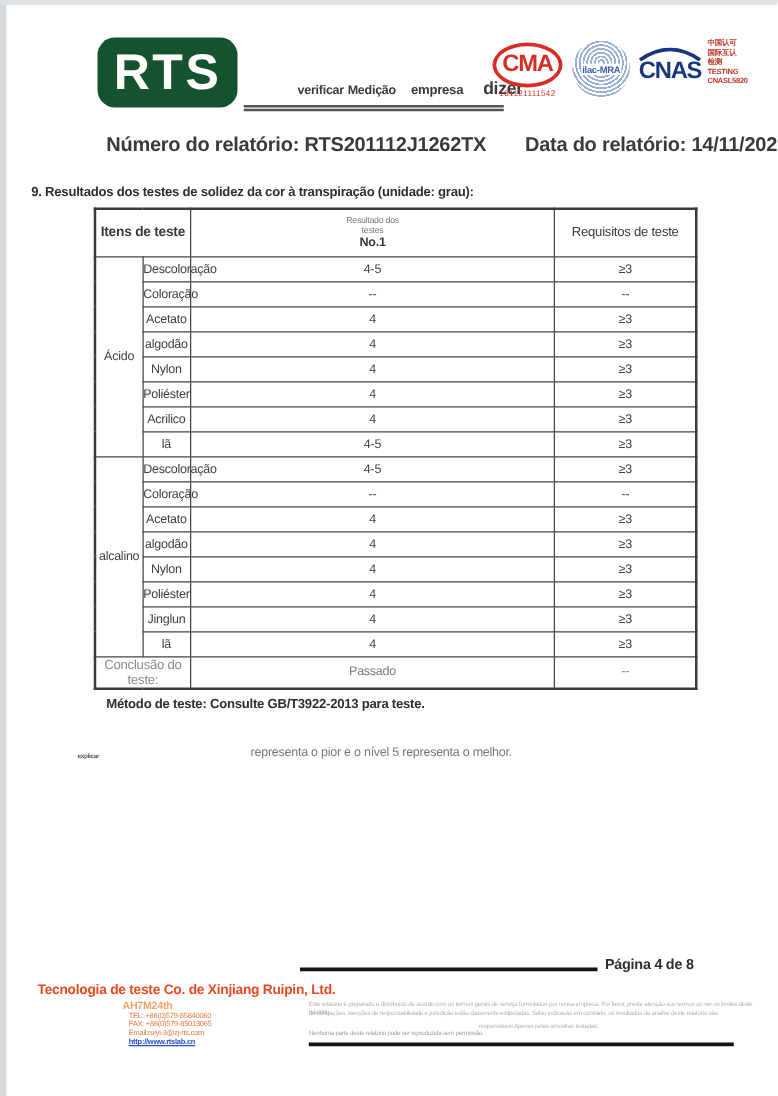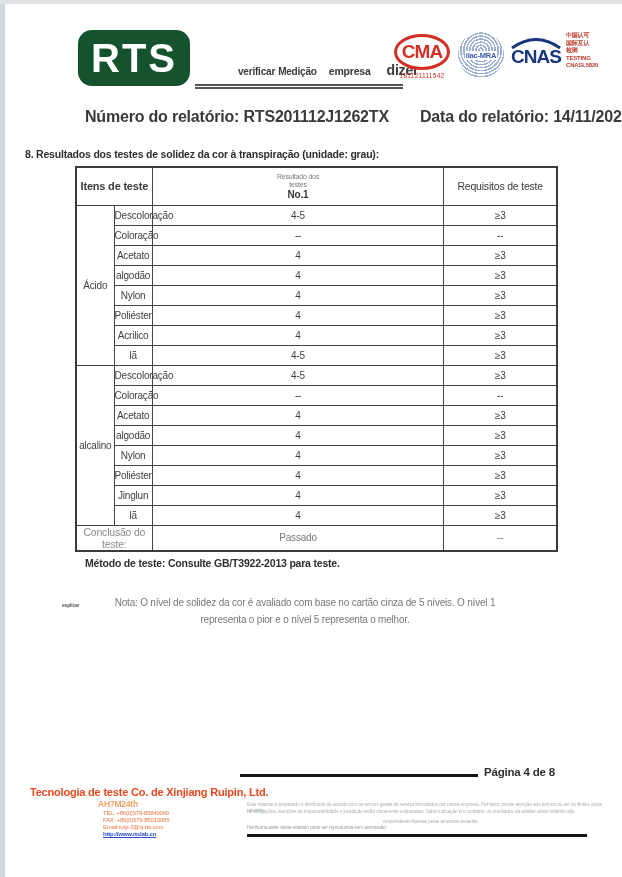--- a/index.html
+++ b/index.html
@@ -139,21 +139,21 @@
 
 <div class="report-line report-no">
   <span>Número do relatório:</span>
   <span>RTS201112J1262TX</span>
 </div>
 <div class="report-line report-date">
   <span>Data do relatório:</span>
   <span>14/11/2020</span>
 </div>
 
-<div class="section-title">8. Resultados dos testes de solidez da cor à transpiração (unidade: grau):</div>
+<div class="section-title">9. Resultados dos testes de solidez da cor à transpiração (unidade: grau):</div>
 
 <table class="results">
   <tbody>
       <tr class="hdr">
     <td colspan="2" class="col-group hdr-items">Itens de teste</td>
     <td class="col-res">
       <div class="hdr-res-sm">Resultado dos</div>
       <div class="hdr-res-sm">testes</div>
       <div class="hdr-res-no">No.1</div>
     </td>
@@ -249,21 +249,20 @@
     <td class="concl-res">Passado</td>
     <td class="concl-req">--</td>
   </tr>
 </tbody>
   </table>
 
 <div class="method-line">Método de teste: Consulte GB/T3922-2013 para teste.</div>
 
 <div class="margin-note">explicar</div>
 <div class="note-block">
-  <div>Nota: O nível de solidez da cor é avaliado com base no cartão cinza de 5 níveis. O nível 1</div>
   <div>representa o pior e o nível 5 representa o melhor.</div>
 </div>
 
 <div class="pg-rule-top"></div>
 <div class="page-label">Página 4 de 8</div>
 
 <div class="company">Tecnologia de teste Co. de Xinjiang Ruipin, Ltd.</div>
 <div class="company-sub">AH7M24th</div>
 <div class="contact c-tel">TEL: +86(0)579-85840060</div>
 <div class="contact c-fax">FAX: +86(0)579-85013065</div>

